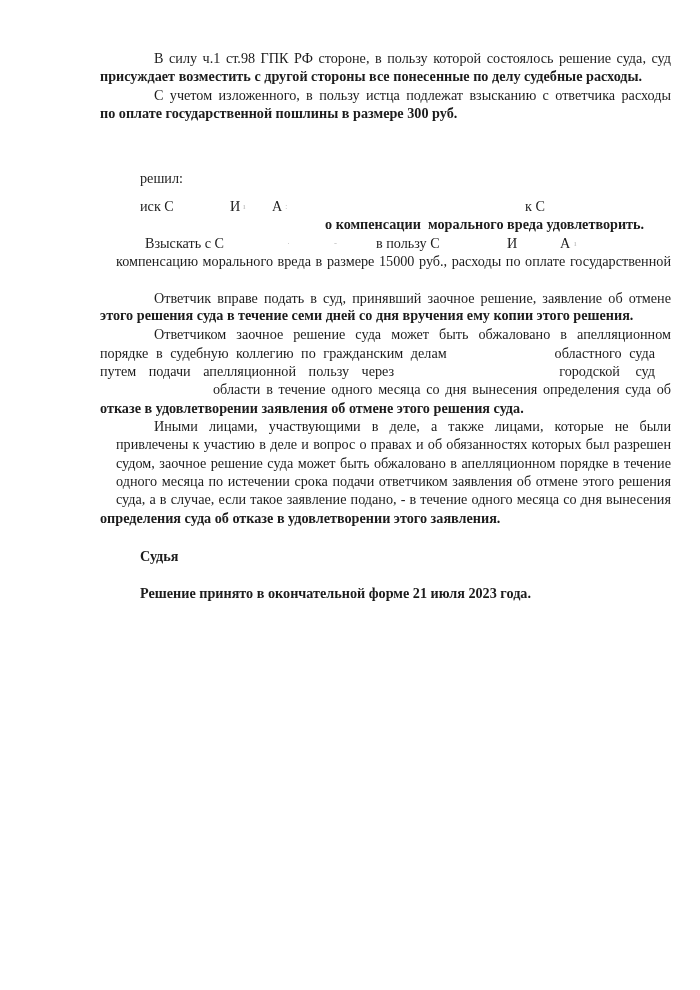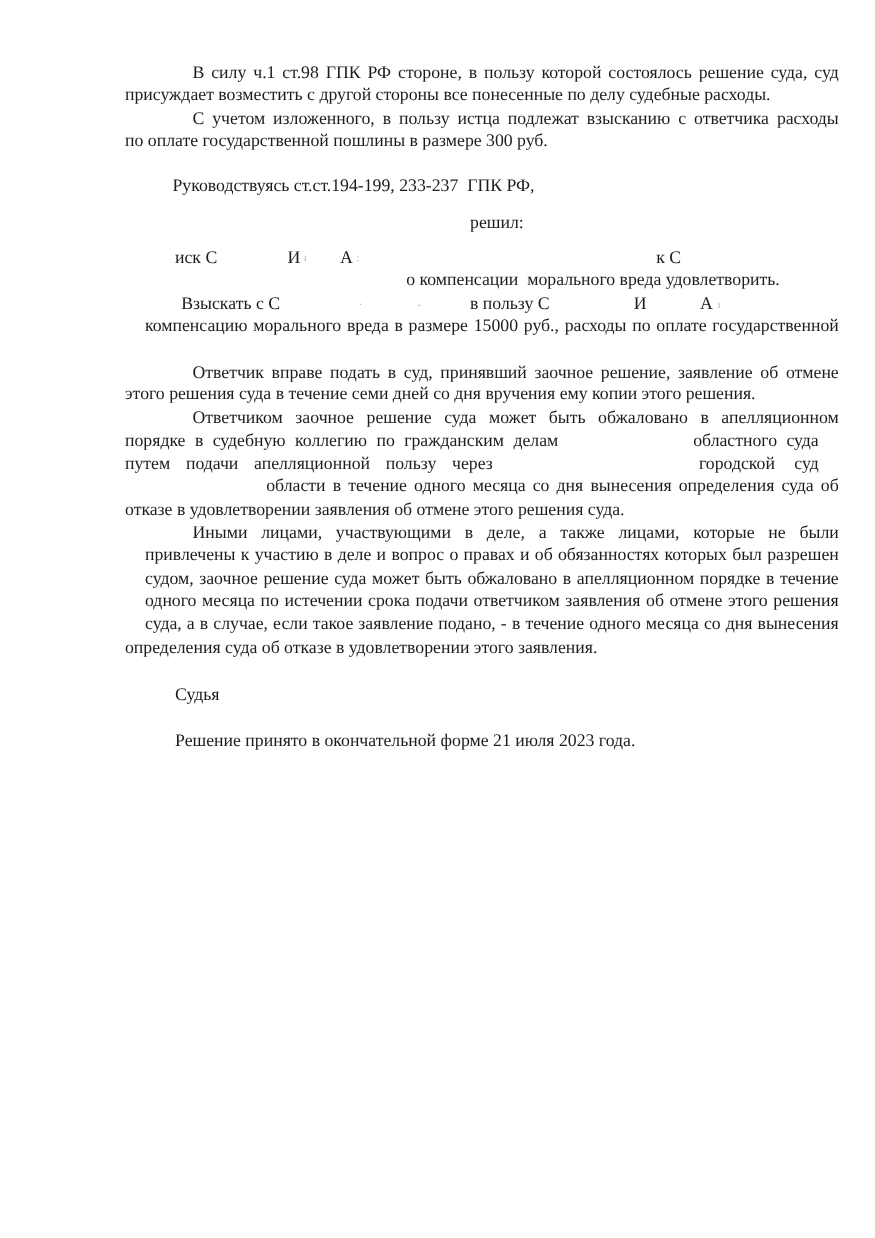--- a/index.html
+++ b/index.html
@@ -17,41 +17,40 @@
     left:100px;
     width:555px;
     height:19px;
     font-size:14.2px;
     line-height:18.4px;
     overflow:hidden;
   }
   
   .j{text-align:justify;text-align-last:justify;margin-left:16px;-moz-text-align-last:justify;}
   
-  .l{white-space:pre;}
+  .l{white-space:pre;font-weight:bold;}
   
-  .c{text-align:center;}
+  .c{text-align:left;}
   
   .between{display:flex;justify-content:space-between;}
   .between span{white-space:pre;}
   
   .seg span{position:absolute;top:0;white-space:pre;}
   .faint{color:#b9b9b9;font-size:9px;line-height:18.4px;}
 </style>
 </head>
 <body>
 
 <div class="page">
 
   <div class="line j" style="top:49px;text-indent:38px">В силу ч.1 ст.98 ГПК РФ стороне, в пользу которой состоялось решение суда, суд</div>
   <div class="line l" style="top:67px">присуждает возместить с другой стороны все понесенные по делу судебные расходы.</div>
   <div class="line j" style="top:86px;text-indent:38px">С учетом изложенного, в пользу истца подлежат взысканию с ответчика расходы</div>
   <div class="line l" style="top:104px">по оплате государственной пошлины в размере 300 руб.</div>
 
-  <div class="line l" style="top:140px;padding-left:38px">Руководствуясь ст.ст.194-199, 233-237  ГПК РФ,</div>
 
   <div class="line c" style="top:169px;padding-left:40px;width:515px">решил:</div>
 
   <div class="line seg" style="top:197px">
     <span style="left:40px">иск С</span>
     <span style="left:130px">И</span>
     <span style="left:143px" class="faint">ı</span>
     <span style="left:172px">А</span>
     <span style="left:185px" class="faint">:</span>
     <span style="left:425px">к С</span>

